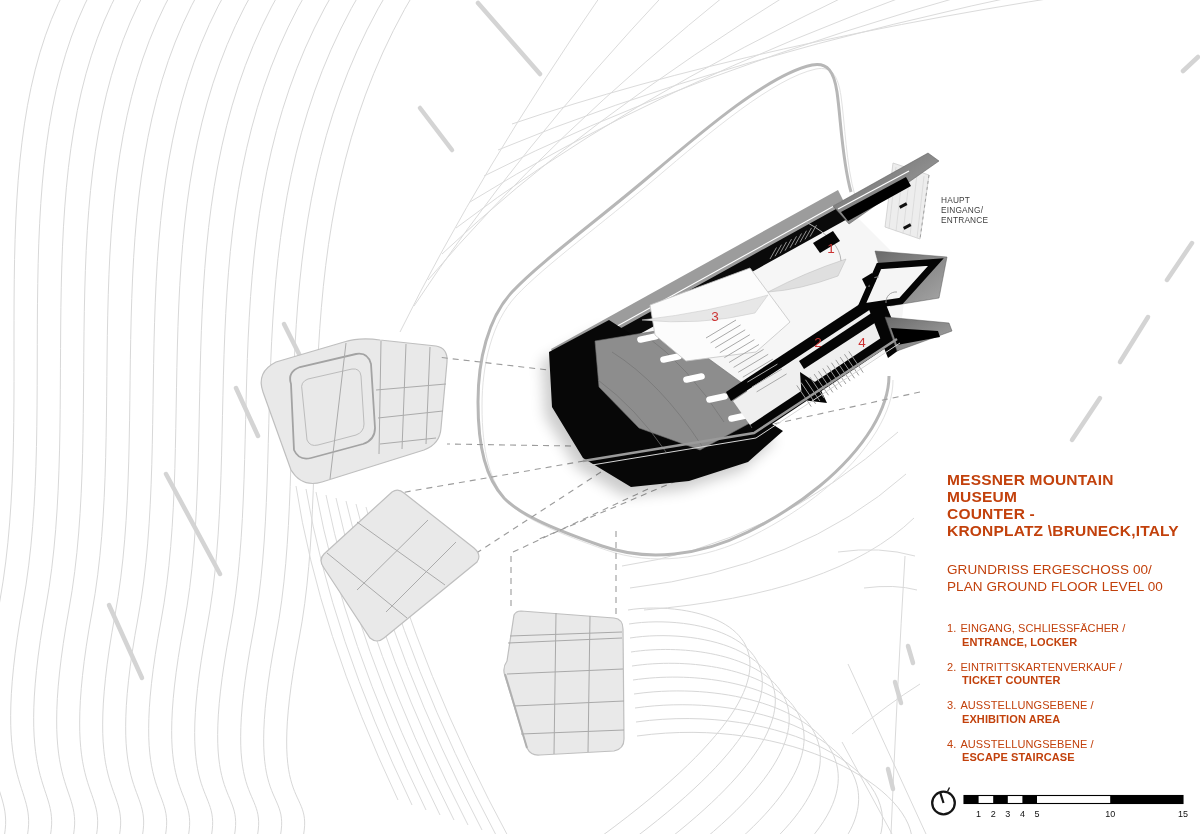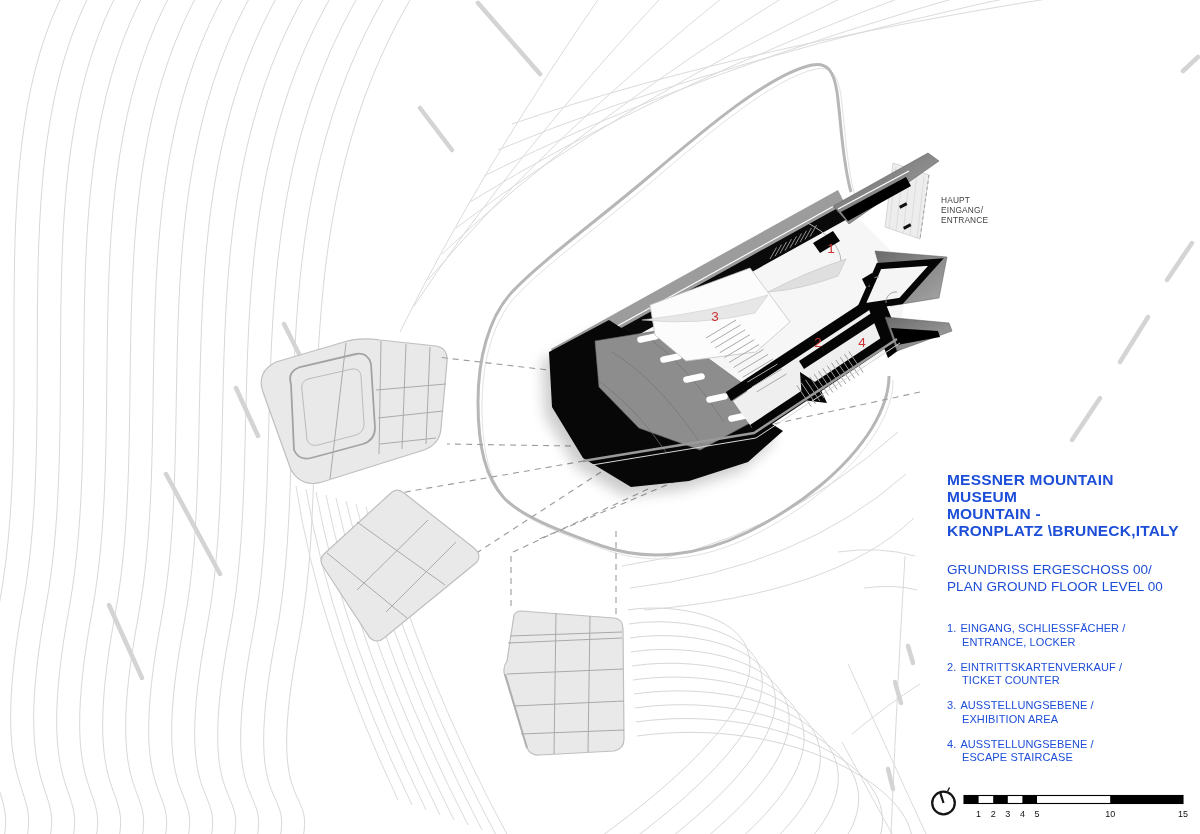--- a/index.html
+++ b/index.html
@@ -1,26 +1,26 @@
 <!DOCTYPE html>
 <html><head>
 <meta charset="utf-8">
 <style>
   html,body{margin:0;padding:0;background:#fff;}
   .container{position:relative;width:1200px;height:834px;background:#ffffff;overflow:hidden;
              font-family:"Liberation Sans",sans-serif;}
   .container svg{position:absolute;left:0;top:0;}
-  .title-block{position:absolute;left:947px;top:471px;width:235px;color:#1d4ed8;}
+  .title-block{position:absolute;left:947px;top:471px;width:235px;color:#c2410c;}
   .tb-title{font-size:15.5px;font-weight:bold;line-height:17px;letter-spacing:.2px;}
   .tb-title .light{font-weight:bold;}
   .tb-sub{margin-top:23px;font-size:13.5px;line-height:16.5px;letter-spacing:.1px;}
   .legend{margin-top:27px;font-size:11px;line-height:13.5px;letter-spacing:.1px;}
   .legend-item{margin-bottom:11.5px;}
   .legend-item .num{margin-right:4px;}
-  .legend-item .l2{padding-left:15px;}
+  .legend-item .l2{padding-left:15px;font-weight:bold;}
 </style>
 </head>
 <body>
 
 <div class="container">
 
 <svg width="1200" height="834" viewBox="0 0 1200 834">
   <defs>
     <linearGradient id="gw" x1="0" y1="0" x2="1" y2="1">
       <stop offset="0" stop-color="#6a6a6a"></stop>
@@ -298,21 +298,21 @@
       <text x="1037" y="816.5">5</text>
       <text x="1110.2" y="816.5">10</text>
       <text x="1183" y="816.5">15</text>
     </g>
   </g>
 </svg>
 
 <div class="title-block">
   <div class="tb-title">
     <div>MESSNER MOUNTAIN MUSEUM</div>
-    <div>MOUNTAIN -</div>
+    <div>COUNTER -</div>
     <div class="light">KRONPLATZ \BRUNECK,ITALY</div>
   </div>
   <div class="tb-sub">
     <div>GRUNDRISS ERGESCHOSS 00/</div>
     <div>PLAN GROUND FLOOR LEVEL 00</div>
   </div>
   <div class="legend">
     <div class="legend-item">
       <div class="l1"><span class="num">1.</span><span>EINGANG, SCHLIESSFÄCHER /</span></div>
       <div class="l2">ENTRANCE, LOCKER</div>

